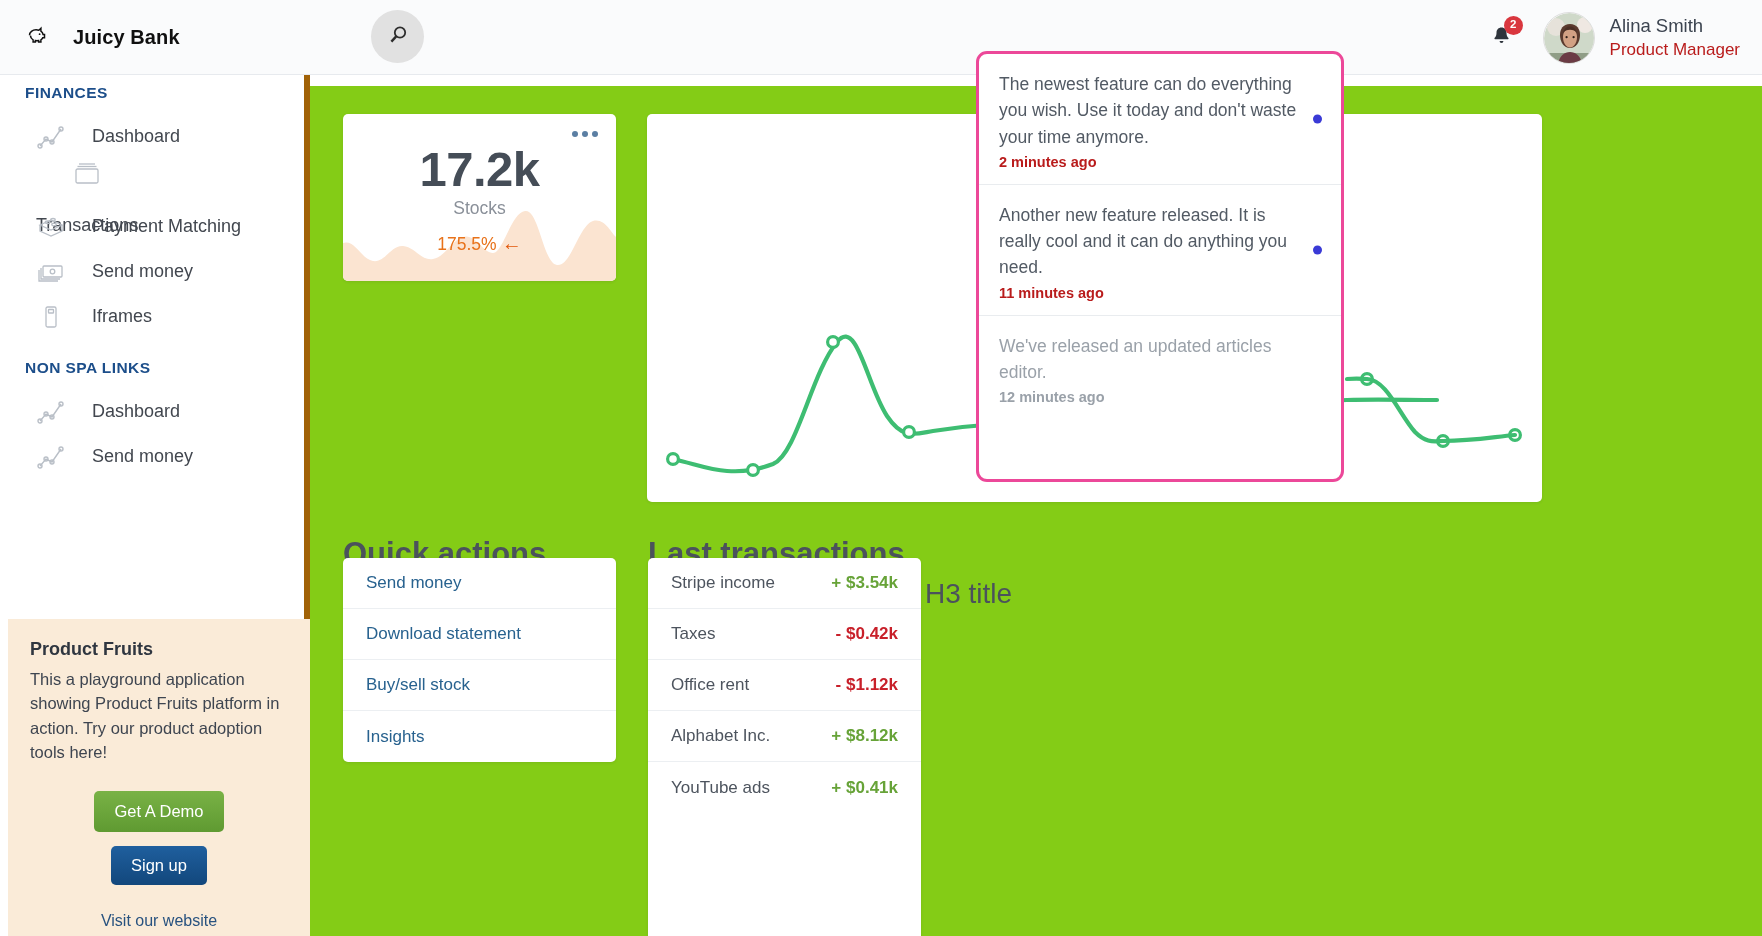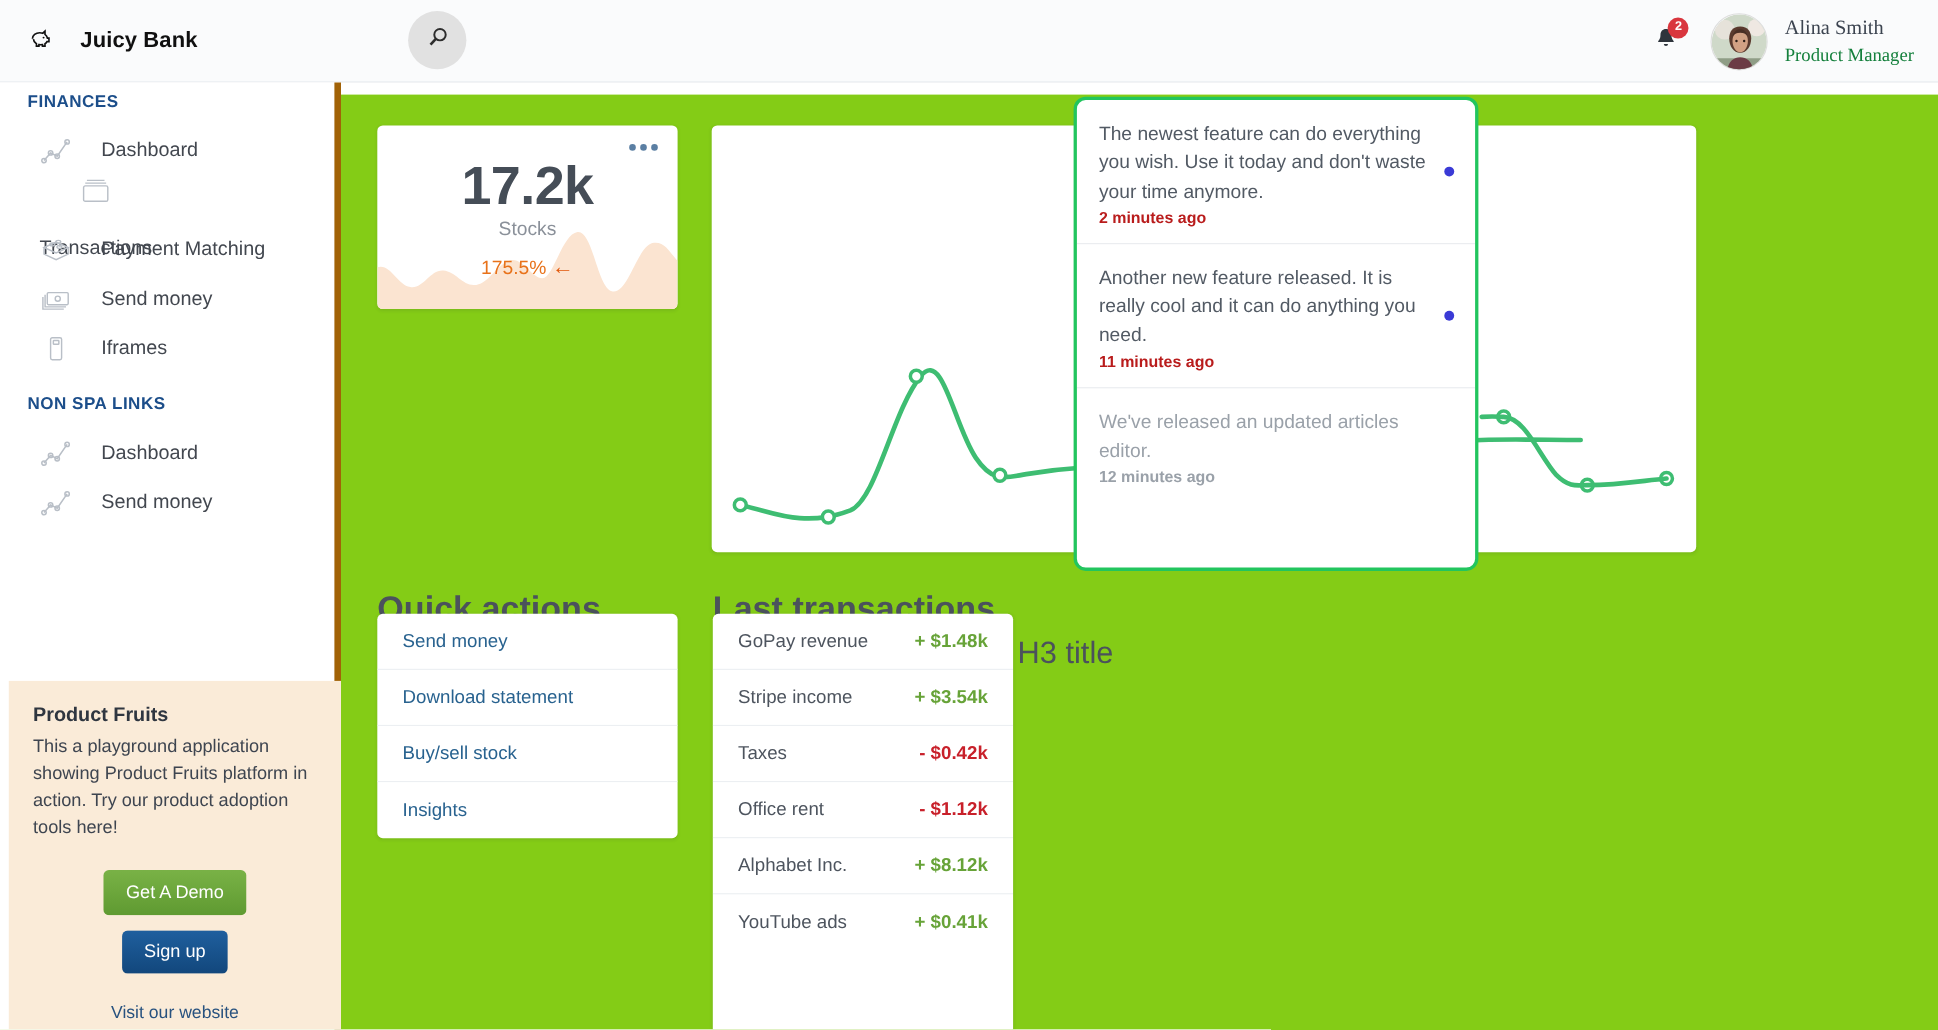--- a/index.html
+++ b/index.html
@@ -56,23 +56,23 @@
     color: #fff; font-size: 11.5px; font-weight: bold;
     display: flex; align-items: center; justify-content: center;
     line-height: 1;
   }
   .avatar {
     width: 52px; height: 52px; border-radius: 50%;
     margin-left: 18px; margin-right: 15px;
     overflow: hidden; flex-shrink: 0;
     border: 1px solid #ddd;
   }
-  .user-meta { line-height: 1.35; font-family: Liberation Serif, serif; }
+  .user-meta { line-height: 1.35; }
   .user-name { font-size: 18.5px; color: #3c4450; }
-  .user-role { font-size: 17px; color: #15803d; }
+  .user-role { font-size: 17px; color: #b91c1c; }
 
   
   .sidebar {
     position: absolute; left: 0; top: 75px;
     width: 310px; height: 861px;
     background: #ffffff;
     border-right: 6px solid #a16207;
   }
   .nav-group-title {
     font-size: 15.5px; font-weight: bold; color: #1c4e8a;
@@ -180,25 +180,24 @@
   .h3-title {
     position: absolute; left: 615px; top: 492px;
     font-size: 28px; color: #4b525c;
   }
 
   
   .notif-panel {
     position: absolute; left: 976px; top: 51px;
     width: 368px; height: 431px;
     background: #fff;
-    border: 3px solid #22c55e;
+    border: 3px solid #ec4899;
     border-radius: 11px;
     overflow: hidden;
     z-index: 50;
-    margin-top: 37px;
   }
   .notif-item {
     position: relative;
     padding: 17px 40px 14px 20px;
     border-bottom: 1px solid #e9ecef;
   }
   .notif-item:last-child { border-bottom: none; }
   .notif-text { font-size: 17.5px; color: #525a64; line-height: 1.5; }
   .notif-text.read { color: #9aa1a9; }
   .notif-time { font-size: 14.5px; font-weight: bold; color: #b91c1c; margin-top: 4px; }
@@ -430,24 +429,20 @@
           <span class="qa-label">Buy/sell stock</span>
         </div>
       <div class="list-row">
           <span class="qa-label">Insights</span>
         </div>
     </div>
 
     <h2 class="sec-title" style="left:338px; top:424px;">Last transactions</h2>
     <div class="card list-card" style="left:338px; top:472px; width:273px; height:389px;">
       <div class="list-row">
-        <span class="tx-label">GoPay revenue</span>
-        <span class="tx-amount tx-pos">+ $1.48k</span>
-      </div>
-      <div class="list-row">
         <span class="tx-label">Stripe income</span>
         <span class="tx-amount tx-pos">+ $3.54k</span>
       </div>
       <div class="list-row">
         <span class="tx-label">Taxes</span>
         <span class="tx-amount tx-neg">- $0.42k</span>
       </div>
       <div class="list-row">
         <span class="tx-label">Office rent</span>
         <span class="tx-amount tx-neg">- $1.12k</span>

